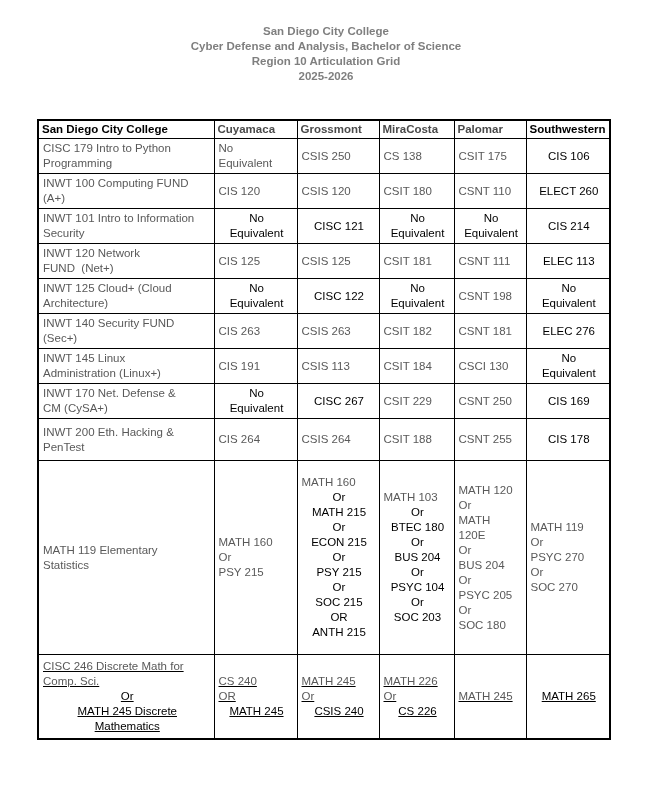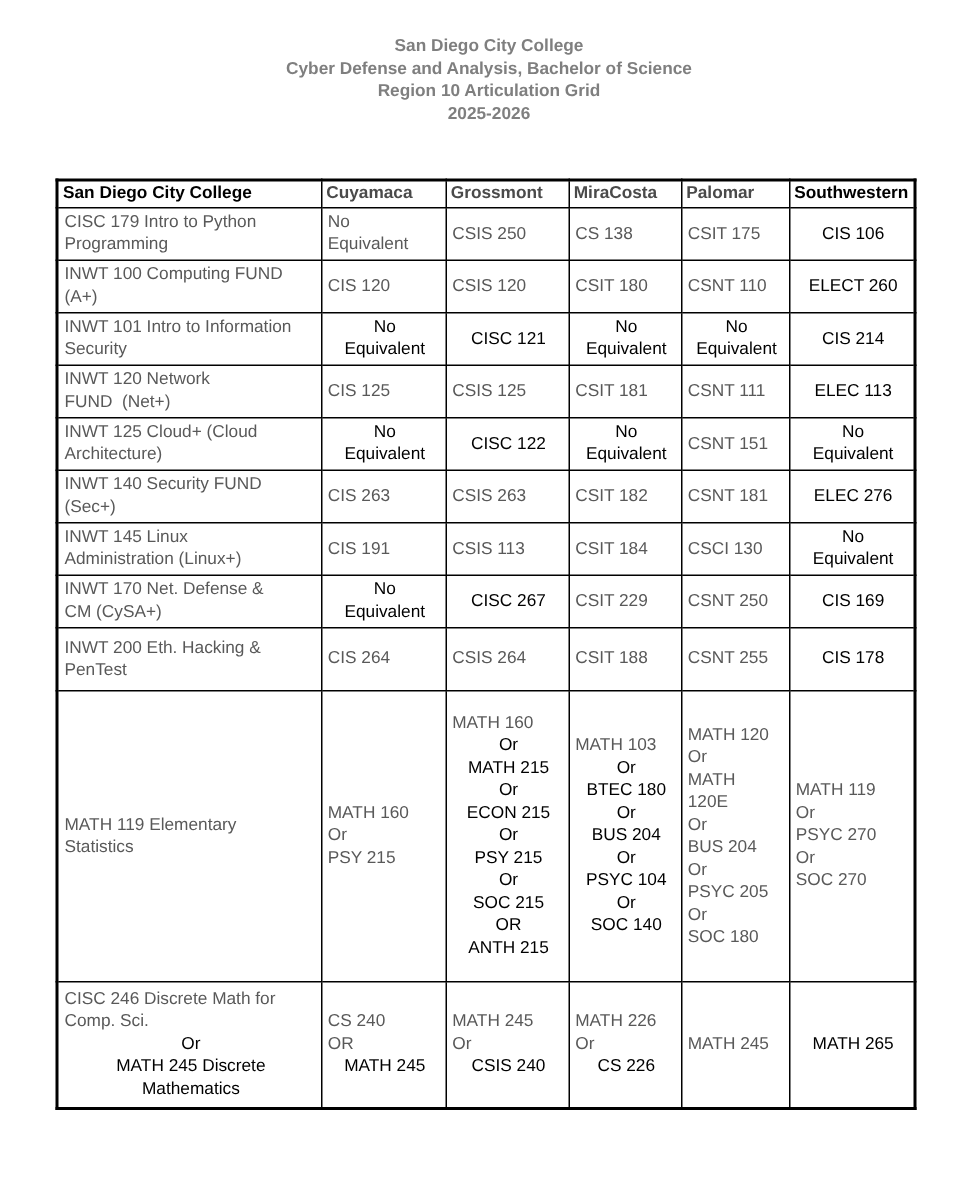--- a/index.html
+++ b/index.html
@@ -26,21 +26,21 @@
     overflow:hidden;
   }
   #grid th{
     height:15px;padding:1px 2px 1px 3px;font-weight:bold;color:#000;
     white-space:nowrap;
   }
   #grid th.muted-h{color:#4a4a4a;}
   #grid tbody tr{height:33px;}
   #grid tbody tr:nth-child(9){height:42px;}
   #grid tbody tr:nth-child(10){height:194px;}
-  #grid tbody tr:nth-child(11){height:84px;}
+  #grid tbody tr:nth-child(11){height:84px;text-decoration:underline;}
   .line{display:block;}
   .muted{color:#595959;}
   .dark{color:#000000;text-align:center;}
   col.c1{width:176px;} col.c2{width:83px;} col.c3{width:82px;}
   col.c4{width:75px;} col.c5{width:72px;} col.c6{width:84px;}
 </style>
 </head>
 <body>
 
 <div class="title-block">
@@ -169,21 +169,21 @@
             <span class="line dark">Equivalent</span>
           </td>
           <td>
             <span class="line dark">CISC 122</span>
           </td>
           <td>
             <span class="line dark">No</span>
             <span class="line dark">Equivalent</span>
           </td>
           <td>
-            <span class="line muted">CSNT 151</span>
+            <span class="line muted">CSNT 198</span>
           </td>
           <td>
             <span class="line dark">No</span>
             <span class="line dark">Equivalent</span>
           </td>
         </tr>
         <tr>
           <td>
             <span class="line muted">INWT 140 Security FUND</span>
             <span class="line muted">(Sec+)</span>
@@ -294,21 +294,21 @@
           </td>
           <td>
             <span class="line muted">MATH 103</span>
             <span class="line dark">Or</span>
             <span class="line dark">BTEC 180</span>
             <span class="line dark">Or</span>
             <span class="line dark">BUS 204</span>
             <span class="line dark">Or</span>
             <span class="line dark">PSYC 104</span>
             <span class="line dark">Or</span>
-            <span class="line dark">SOC 140</span>
+            <span class="line dark">SOC 203</span>
           </td>
           <td>
             <span class="line muted">MATH 120</span>
             <span class="line muted">Or</span>
             <span class="line muted">MATH</span>
             <span class="line muted">120E</span>
             <span class="line muted">Or</span>
             <span class="line muted">BUS 204</span>
             <span class="line muted">Or</span>
             <span class="line muted">PSYC 205</span>

